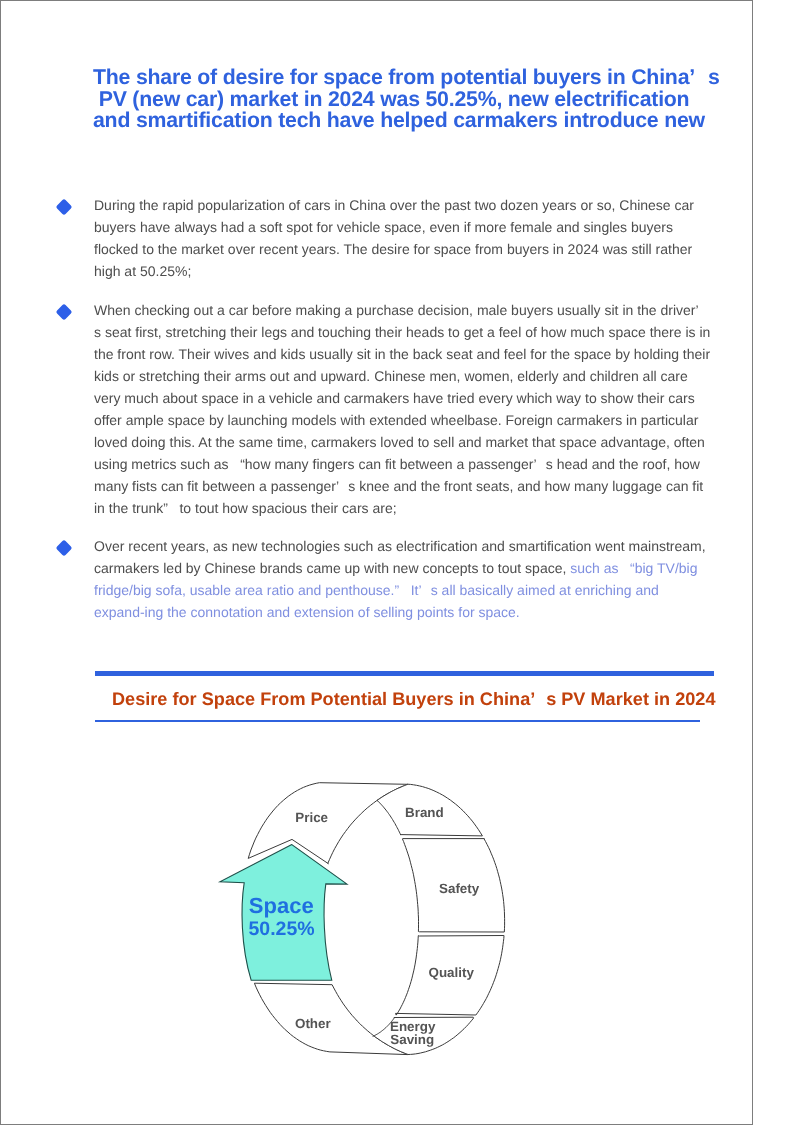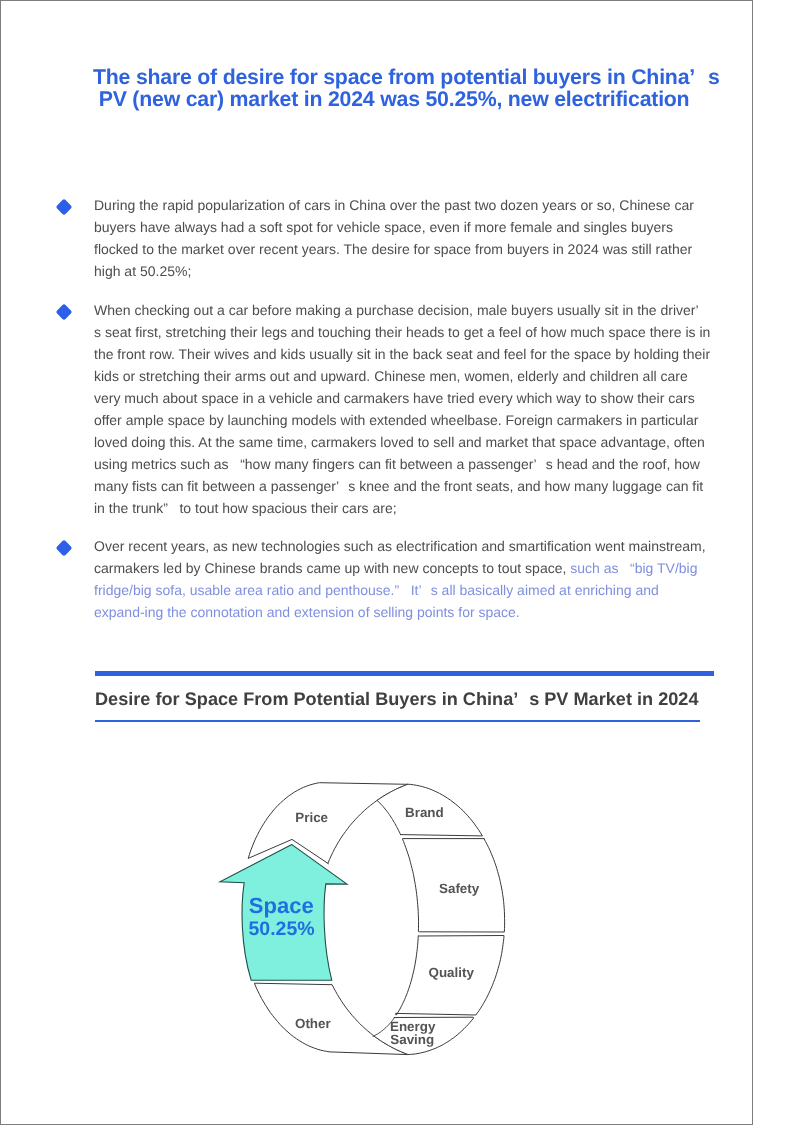--- a/index.html
+++ b/index.html
@@ -13,36 +13,37 @@
   .bullet{position:relative;padding-left:37px;margin-bottom:16.6px;}
   .dia{position:absolute;left:1.3px;top:7.3px;width:12px;height:12px;background:#2d5fe8;
        transform:rotate(45deg);border-radius:2.2px;}
   .btext{color:#4d4d4d;font-size:14px;line-height:22.0px;}
   .lt{color:#7f8fe0;}
   .fw{display:inline-block;width:0.88em;}
   .fwr{display:inline-block;width:0.88em;text-align:right;}
 
   .secthead{position:absolute;left:94px;top:670px;width:619px;}
   .secthead .bar{height:4.6px;background:#2f62de;width:619px;}
-  .secthead .label{color:#404040;font-weight:bold;font-size:18.1px;line-height:18.1px;
-                   padding:13.5px 0 0 0;letter-spacing:0.02px;white-space:nowrap;}
+  .secthead .label{color:#c2410c;font-weight:bold;font-size:18.1px;line-height:18.1px;
+                   padding:13.5px 0 0 0;letter-spacing:0.02px;white-space:nowrap;margin-left:17px;}
   .secthead .rule{height:1.6px;background:#2f62de;width:605px;margin-top:13.2px;margin-left:-0.5px;}
 
   .chart{position:absolute;left:0px;top:0px;width:802px;height:1125px;will-change:transform;}
   .title,.title>div,.btext,.secthead,.secthead .label,.bullets,.bullet{will-change:transform;}
 
 </style>
 </head>
 <body>
 
 <div class="page">
 
   <div class="title">
     <div>The share of desire for space from potential buyers in China<span class="fw">’</span>s</div>
     <div>&nbsp;PV (new car) market in 2024 was 50.25%, new electrification</div>
+    <div>and smartification tech have helped carmakers introduce new</div>
   </div>
 
   <div class="bullets">
     <div class="bullet">
       <span class="dia"></span>
       <div class="btext">During the rapid popularization of cars in China over the past two dozen years or so, Chinese car buyers have always had a soft spot for vehicle space, even if more female and singles buyers flocked to the market over recent years. The desire for space from buyers in 2024 was still rather high at 50.25%;</div>
     </div>
     <div class="bullet">
       <span class="dia"></span>
       <div class="btext">When checking out a car before making a purchase decision, male buyers usually sit in the driver<span class="fw">’</span>s seat first, stretching their legs and touching their heads to get a feel of how much space there is in the front row. Their wives and kids usually sit in the back seat and feel for the space by holding their kids or stretching their arms out and upward. Chinese men, women, elderly and children all care very much about space in a vehicle and carmakers have tried every which way to show their cars offer ample space by launching models with extended wheelbase. Foreign carmakers in particular loved doing this. At the same time, carmakers loved to sell and market that space advantage, often using metrics such as <span class="fwr">“</span>how many fingers can fit between a passenger<span class="fw">’</span>s head and the roof, how many fists can fit between a passenger<span class="fw">’</span>s knee and the front seats, and how many luggage can fit in the trunk<span class="fw">”</span> to tout how spacious their cars are;</div>

